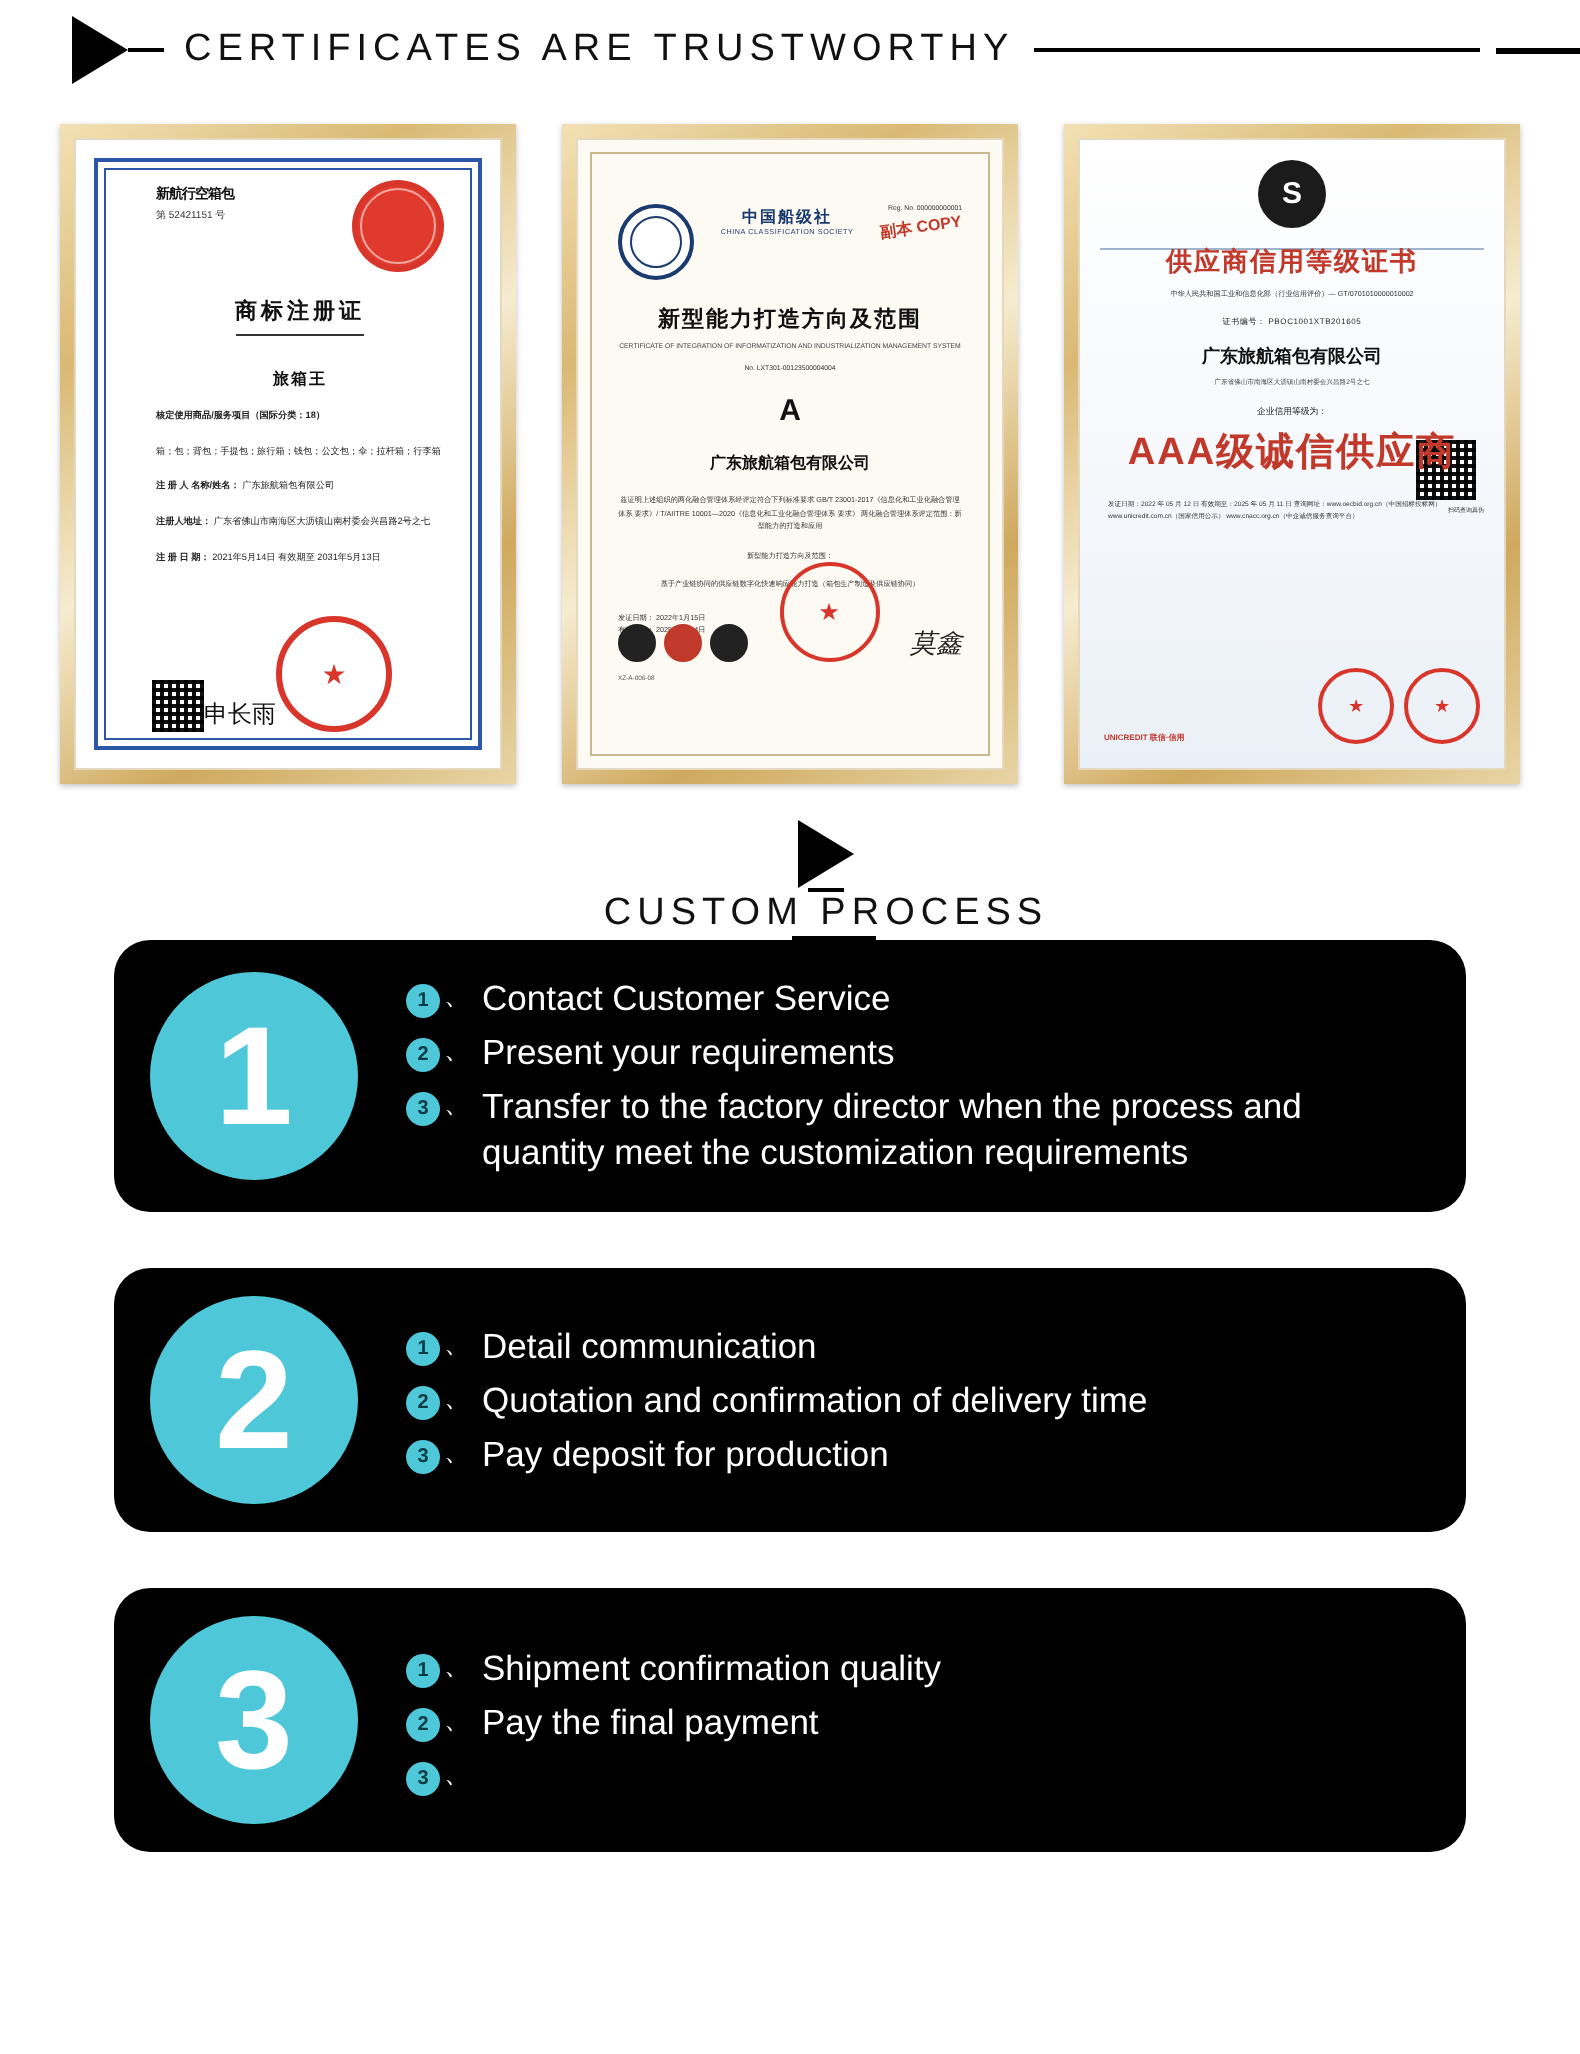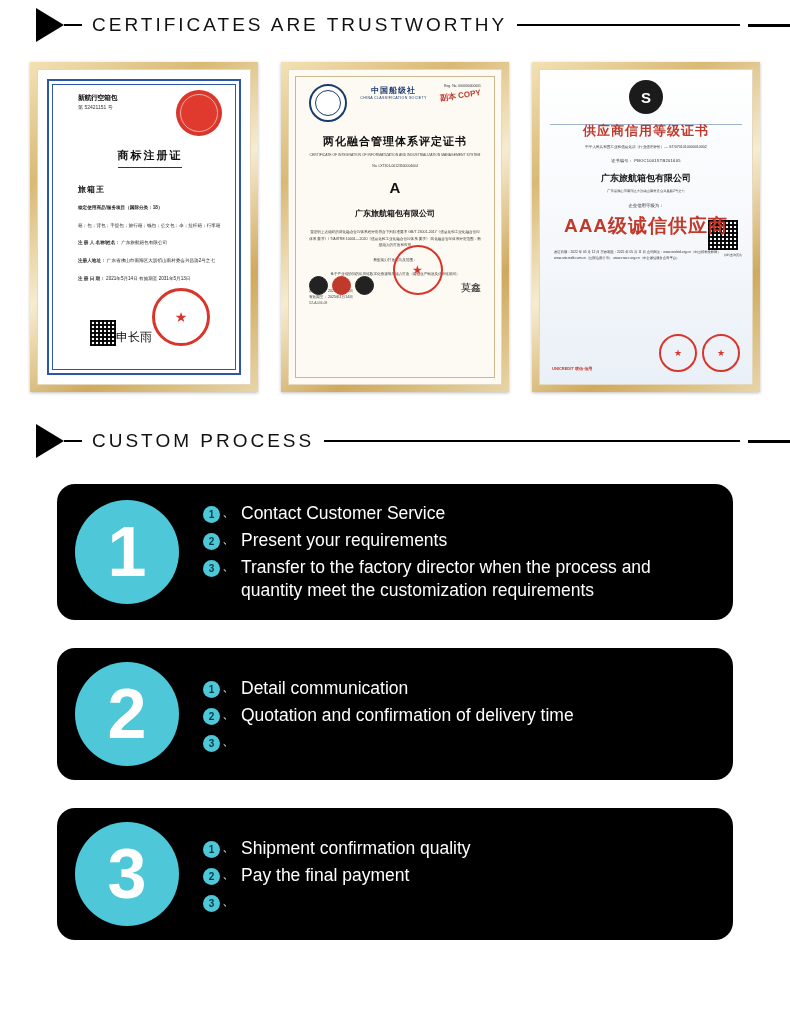--- a/index.html
+++ b/index.html
@@ -53,21 +53,21 @@
   }
   .sec-line-tail {
     width: 42px;
     height: 3px;
     background: #000;
     margin-left: 8px;
     flex: 0 0 auto;
   }
 
   #cert-head { margin-top: 8px; }
-  #proc-head { margin-top: 32px; }
+  #proc-head { margin-top: 18px; flex-direction: column; }
 
   
   .cert-row {
     display: flex;
     justify-content: center;
     gap: 23px;
     margin-top: 20px;
   }
   .cert-frame {
     width: 228px;
@@ -108,24 +108,24 @@
   }
   .c1-seal-top:after{
     content:""; position:absolute; inset:4px; border:1px solid #fff; border-radius:50%;
     opacity:.55;
   }
   .c1-title {
     text-align:center; font-size:11px; font-weight:bold; color:#111; letter-spacing:2px;
     margin-top:12px;
   }
   .c1-titlerule{ width:64px;height:1px;background:#333;margin:4px auto 0; }
-  .c1-brand{ margin-top:16px;font-size:8px;letter-spacing:1px;color:#111;font-weight:bold;}
+  .c1-brand{ text-align:center;margin-top:16px;font-size:8px;letter-spacing:1px;color:#111;font-weight:bold;}
   .c1-line { font-size:4.6px; color:#222; margin-top:9px; line-height:1.9; }
   .c1-line .lbl{ font-weight:bold;}
-  .c1-bottom { position:absolute; left:14px; right:14px; bottom:28px; display:flex; align-items:flex-end; justify-content:center;}
+  .c1-bottom { position:absolute; left:14px; right:14px; bottom:8px; display:flex; align-items:flex-end; justify-content:flex-start;}
   .c1-qr { width:26px;height:26px;background:
       repeating-linear-gradient(0deg,#111 0 2px,#fff 2px 4px),
       repeating-linear-gradient(90deg,#111 0 2px,transparent 2px 4px);
       background-blend-mode:multiply; }
   .c1-sign { font-size:12px; color:#111; font-family:"DejaVu Serif", serif; }
   .c1-seal-bottom {
     width:52px;height:52px;border-radius:50%;
     border:3px solid #d8352b; color:#d8352b;
     position:relative;
   }
@@ -139,21 +139,21 @@
   .c2-bg{
     position:absolute; inset:0;
     background:
       linear-gradient(#fdfaf3,#fdfaf3),
       repeating-linear-gradient(45deg,#efe6d5 0 2px,#fdfaf3 2px 5px);
     opacity:1;
   }
   .c2-guil{
     position:absolute; inset:6px; border:1px solid #c9b98e;
   }
-  .c2-ct { position:relative; z-index:3; padding:8px 14px; box-sizing:border-box;}
+  .c2-ct { position:relative; z-index:3; padding:26px 14px; box-sizing:border-box;}
   .c2-head{ display:flex; align-items:flex-start; justify-content:space-between;}
   .c2-emblem{
     width:34px;height:34px;border-radius:50%;border:2px solid #1b3b6f;position:relative;
     background:#fff;
   }
   .c2-emblem:after{content:"";position:absolute;inset:4px;border:1px solid #1b3b6f;border-radius:50%;}
   .c2-names{ text-align:center; line-height:1.25; margin-top:2px;}
   .c2-cn{ font-size:8px; font-weight:bold; color:#1b3b6f; letter-spacing:1px;}
   .c2-en{ font-size:3.6px; color:#1b3b6f; letter-spacing:.3px;}
   .c2-nums{ font-size:3.4px; color:#333; text-align:right; line-height:1.5;}
@@ -175,21 +175,21 @@
   .c2-logos{ display:flex; gap:4px; align-items:center;}
   .c2-logos span{
     width:17px;height:17px;border-radius:50%;border:1px solid #555; display:inline-block;
   }
   .c2-logos .red{ background:#c0392b; border-color:#c0392b;}
   .c2-logos .blk{ background:#222; border-color:#222;}
   .c2-seal2{
     width:46px;height:46px;border-radius:50%;border:2px solid #d8352b; position:relative;
   }
   .c2-seal2:after{content:"★";position:absolute;left:50%;top:50%;transform:translate(-50%,-50%);font-size:12px;color:#d8352b;}
-  .c2-sign{ font-size:10px; font-family:"DejaVu Serif", serif; color:#222;}
+  .c2-sign{ font-size:13px; font-family:"DejaVu Serif", serif; color:#222;font-style:italic;}
   .c2-code{ position:absolute; left:14px; bottom:4px; font-size:3.2px; color:#555;}
 
   
   .c3 { box-sizing:border-box;}
   .c3-bg{
     position:absolute; inset:0;
     background:linear-gradient(#ffffff,#f4f7fb 60%,#eaf0f7);
   }
   .c3-rule{ position:absolute; left:10px;right:10px; height:1px; background:#9fb4cc;}
   .c3-ct{ position:relative; z-index:3; padding:10px 14px; box-sizing:border-box; text-align:center;}
@@ -330,21 +330,21 @@
           <div class="c2-emblem"></div>
           <div class="c2-names">
             <div class="c2-cn">中国船级社</div>
             <div class="c2-en">CHINA CLASSIFICATION SOCIETY</div>
           </div>
           <div>
             <div class="c2-nums">Reg. No. 000000000001</div>
             <div class="c2-copy">副本 COPY</div>
           </div>
         </div>
-        <div class="c2-title">两化融合管理体系评定证书</div>
+        <div class="c2-title">新型能力打造方向及范围</div>
         <div class="c2-subtitle">CERTIFICATE OF INTEGRATION OF INFORMATIZATION AND INDUSTRIALIZATION MANAGEMENT SYSTEM</div>
         <div class="c2-nums" style="text-align:center;margin-top:6px;">No. LXT301-00123500004004</div>
         <div class="c2-grade">A</div>
         <div class="c2-company">广东旅航箱包有限公司</div>
         <div class="c2-body">兹证明上述组织的两化融合管理体系经评定符合下列标准要求
 GB/T 23001-2017《信息化和工业化融合管理体系 要求》/ T/AIITRE 10001—2020《信息化和工业化融合管理体系 要求》
 两化融合管理体系评定范围：新型能力的打造和应用</div>
         <div class="c2-scope">新型能力打造方向及范围：</div>
         <div class="c2-scope">基于产业链协同的供应链数字化快速响应能力打造（箱包生产制造及供应链协同）</div>
         <div class="c2-dates">
@@ -448,20 +448,21 @@
         <div class="card-text">Detail communication</div>
       </div>
       <div class="card-item">
         <div class="bullet">2</div>
         <div class="dun">、</div>
         <div class="card-text">Quotation and confirmation of delivery time</div>
       </div>
       <div class="card-item">
         <div class="bullet">3</div>
         <div class="dun">、</div>
+        <div class="card-text">Pay deposit for production</div>
       </div>
     </div>
   </div>
 
   <div class="card">
     <div class="card-num">3</div>
     <div class="card-list">
       <div class="card-item">
         <div class="bullet">1</div>
         <div class="dun">、</div>

